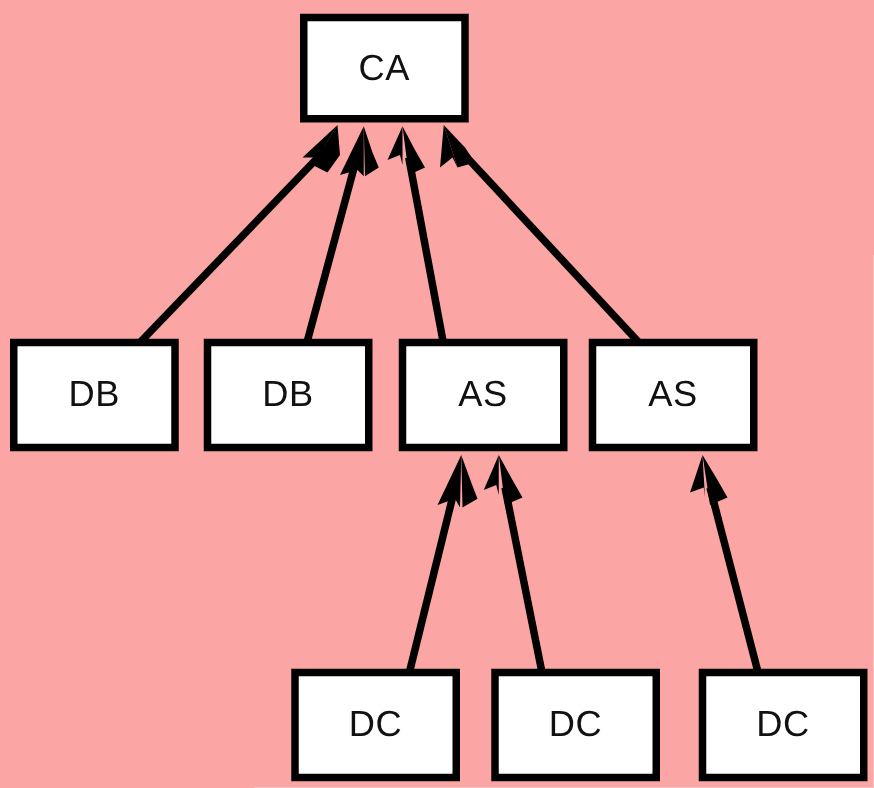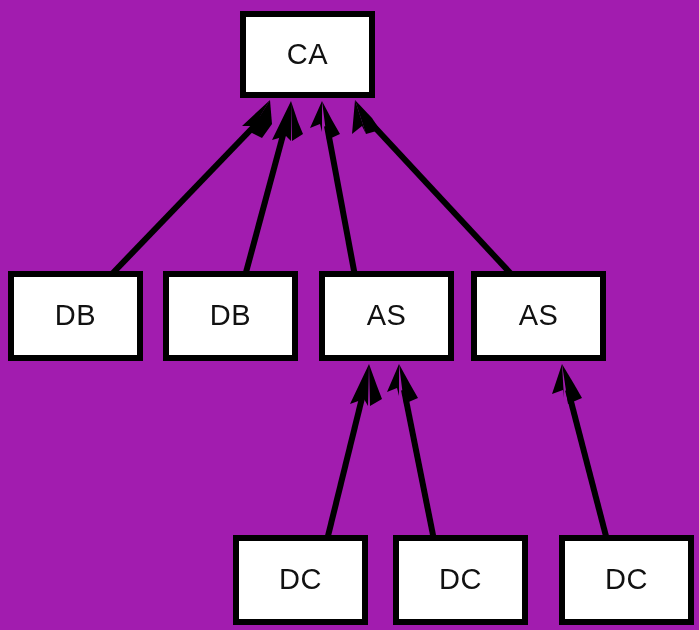--- a/index.html
+++ b/index.html
@@ -11,21 +11,21 @@
     width: 699px;
     height: 630px;
     background: #faf9f9;
     font-family: "Liberation Sans", sans-serif;
     overflow: hidden;
   }
   #diagram-root {
     position: relative;
     width: 699px;
     height: 630px;
-    background: #a21caf;
+    background: #fca5a5;
     text-decoration: underline;
   }
   #diagram-svg {
     position: absolute;
     top: 0;
     left: 0;
     width: 699px;
     height: 630px;
     display: block;
   }

